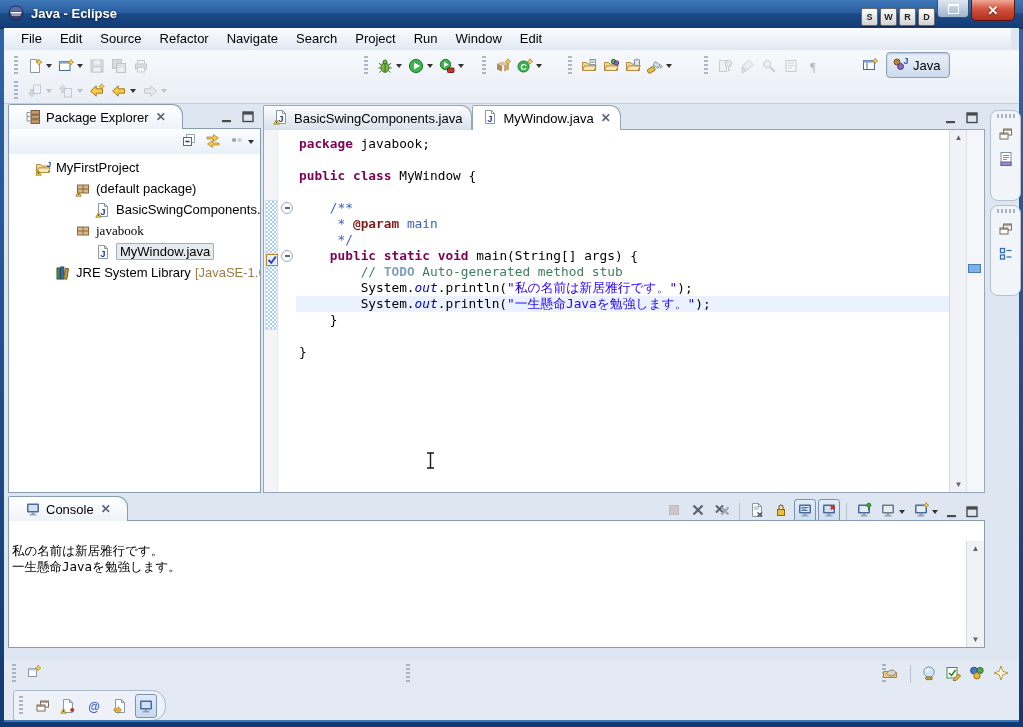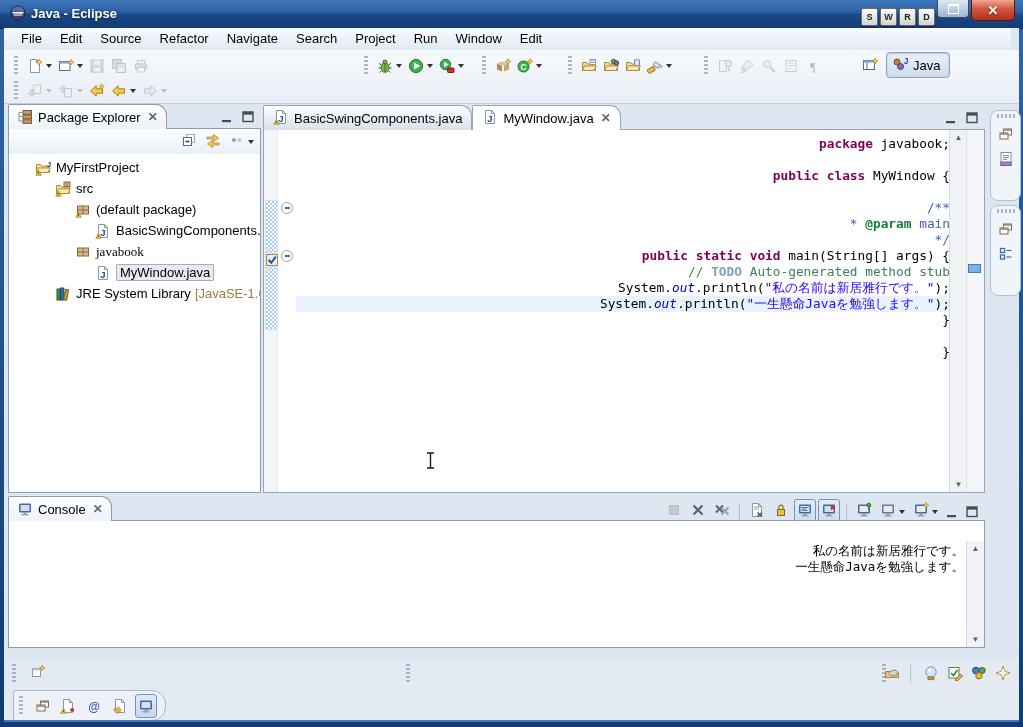--- a/index.html
+++ b/index.html
@@ -1,18 +1,18 @@
 <!DOCTYPE html>
 <html><head>
 <meta charset="utf-8">
 <style>
   html,body{margin:0;padding:0;}
   body{width:1023px;height:727px;position:relative;overflow:hidden;
        font-family:"Liberation Sans",sans-serif;background:#16437f;}
-  #win{position:absolute;inset:0;background:linear-gradient(180deg,#2f66a8,#123a72);text-align:right;}
+  #win{position:absolute;inset:0;background:linear-gradient(180deg,#2f66a8,#123a72);}
   #client{position:absolute;left:4px;right:4px;top:28px;bottom:5px;background:#dde6f1;}
 
   
   #titlebar{position:absolute;left:0;top:0;right:0;height:28px;
     background:linear-gradient(180deg,#3e78b8 0%,#2a5d9f 45%,#1b4a88 50%,#123c74 100%);
     border-bottom:1px solid #0d3262;}
   #app-icon{position:absolute;left:8px;top:5px;width:18px;height:18px;}
   #title-text{position:absolute;left:31px;top:6px;color:#fff;font-size:13px;font-weight:bold;
     text-shadow:0 1px 3px rgba(0,0,0,.6);}
   #cap-btns{position:absolute;right:88px;top:8px;display:flex;gap:2px;}
@@ -48,21 +48,21 @@
     border-top:4px solid #333;margin-left:3px;}
   .dis .dd{border-top-color:#8a94a2;}
   #persp{position:absolute;left:856px;top:1px;display:flex;align-items:center;gap:6px;}
   #persp-java{display:inline-flex;align-items:center;gap:5px;height:24px;padding:0 9px 0 5px;
     border:1px solid #8fa2ba;border-radius:4px;background:linear-gradient(#eaf1f9,#cddcee);
     font-size:13px;box-shadow:inset 0 1px 2px rgba(90,110,140,.35);}
 
   
   .view{position:absolute;}
   .tabrow{position:relative;height:24px;display:flex;align-items:flex-end;}
-  .vtab{display:inline-flex;align-items:center;gap:5px;height:24px;padding:0 8px;
+  .vtab{display:inline-flex;align-items:center;gap:5px;height:24px;padding:0 16px;
     border:1px solid #8a9cb2;border-bottom:none;border-radius:2px 11px 0 0;
     background:linear-gradient(#ffffff,#eef3f9);font-size:13px;position:relative;z-index:2;margin-top:36px;}
   .vtab .icon{width:16px;height:16px;}
   .tclose{color:#5a6878;font-size:12px;font-weight:bold;margin-left:2px;}
   .vbody{position:absolute;left:0;right:0;top:23px;bottom:0;border:1px solid #8a9cb2;background:#fff;}
   .wbtns{display:flex;gap:3px;align-items:center;}
   .wbtn{width:18px;height:16px;display:flex;align-items:center;justify-content:center;}
   .etab{display:inline-flex;align-items:center;gap:5px;height:24px;padding:0 9px;font-size:13px;
     border:1px solid #97a6b8;border-bottom:none;border-radius:2px 11px 0 0;
     background:linear-gradient(#fdfdfe,#d8e1ec);position:relative;z-index:1;}
@@ -90,21 +90,21 @@
     border:1px solid #cfe2f4;}
   #range-badge{position:absolute;left:0px;top:122px;width:14px;height:14px;}
   #fold-col{position:absolute;left:14px;top:0;bottom:0;width:18px;background:#fff;}
   .foldm{position:absolute;left:3px;width:10px;height:10px;border:1px solid #9aa6b4;border-radius:50%;
     background:#fff;display:flex;align-items:center;justify-content:center;}
   .foldm::before{content:"";width:5px;height:1.5px;background:#5a6a7c;display:block;}
   #code-pane{position:absolute;left:32px;right:34px;top:0;bottom:0;overflow:hidden;padding-top:6px;}
   .cl{height:16px;white-space:pre;font:12.8px/16px "DejaVu Sans Mono",monospace;color:#000;padding-left:3px;}
   .cl.current{background:#e9f2fe;}
   .cl .k{color:#7f0055;font-weight:bold;} .cl .s{color:#2a00ff;} .cl .c{color:#3f7f5f;}
-  .cl .d{color:#3f5fbf;} .cl .dt{color:#15803d;font-weight:bold;} .cl .td{color:#7f9fbf;font-weight:bold;}
+  .cl .d{color:#3f5fbf;} .cl .dt{color:#7f1d1d;font-weight:bold;} .cl .td{color:#7f9fbf;font-weight:bold;}
   .cl .sf{color:#0000c0;font-style:italic;} .cl .p{color:#000;}
   .vsb{position:absolute;top:0;bottom:0;width:17px;background:#f0f2f6;border-left:1px solid #d5dae2;}
   #ed-vsb{right:17px;} 
   .sbtn{height:15px;font-size:8px;color:#5a6674;display:flex;align-items:center;justify-content:center;}
   .sbtn.bottom{position:absolute;bottom:0;left:0;right:0;}
   #ov-ruler{position:absolute;right:0;top:0;bottom:0;width:17px;background:#f4f6f9;border-left:1px solid #dde2e8;}
   #ov-mark{position:absolute;right:3px;top:134px;width:11px;height:7px;background:#7fb0e4;border:1px solid #4a7ab8;}
   #ibeam{position:absolute;left:426px;top:452px;width:9px;height:17px;}
 
   
@@ -452,31 +452,20 @@
       <div id="pe-tree">
           <div class="trow" style="padding-left: 26px;">
             <span class="icon"><svg width="16" height="16" viewBox="0 0 16 16" xmlns="http://www.w3.org/2000/svg">
                 <path d="M1.5 12.5v-8h4.2l1.4 1.6h7.4v6.4z" fill="#f2d894" stroke="#b08c3e"></path>
                 <path d="M1.5 12.5l2-4.6h11.8l-2.3 4.6z" fill="#f8e8b8" stroke="#b08c3e"></path>
                 <text x="12" y="6.5" font-size="7.5" font-weight="bold" fill="#1a3a8a" font-family="Liberation Sans,sans-serif">J</text>
                 <path d="M0.8 15.2l2.7-4.6 2.7 4.6z" fill="#ffd73e" stroke="#8a6a10" stroke-width="0.7"></path>
                 <rect x="3.1" y="12.4" width="0.9" height="1.6" fill="#4a3a00"></rect>
               </svg></span>
             <span>MyFirstProject</span>
-          </div>
-          <div class="trow" style="padding-left: 46px;">
-            <span class="icon"><svg width="16" height="16" viewBox="0 0 16 16" xmlns="http://www.w3.org/2000/svg">
-                <path d="M1.5 12.5v-8h4.2l1.4 1.6h7.4v6.4z" fill="#f2d894" stroke="#b08c3e"></path>
-                <path d="M1.5 12.5l2-4.6h11.8l-2.3 4.6z" fill="#f8e8b8" stroke="#b08c3e"></path>
-                <rect x="9" y="1" width="6" height="4.5" fill="#d9b98a" stroke="#8a6a3c"></rect>
-                <line x1="12" y1="1" x2="12" y2="5.5" stroke="#8a6a3c"></line>
-                <path d="M0.8 15.2l2.7-4.6 2.7 4.6z" fill="#ffd73e" stroke="#8a6a10" stroke-width="0.7"></path>
-                <rect x="3.1" y="12.4" width="0.9" height="1.6" fill="#4a3a00"></rect>
-              </svg></span>
-            <span>src</span>
           </div>
           <div class="trow" style="padding-left: 66px;">
             <span class="icon"><svg width="16" height="16" viewBox="0 0 16 16" xmlns="http://www.w3.org/2000/svg">
                 <rect x="2.5" y="4" width="11" height="8" fill="#d9b98a" stroke="#8a6a3c"></rect>
                 <line x1="8" y1="4" x2="8" y2="12" stroke="#8a6a3c"></line>
                 <line x1="2.5" y1="8" x2="13.5" y2="8" stroke="#8a6a3c"></line>
                 <path d="M0.8 15.2l2.7-4.6 2.7 4.6z" fill="#ffd73e" stroke="#8a6a10" stroke-width="0.7"></path>
                 <rect x="3.1" y="12.4" width="0.9" height="1.6" fill="#4a3a00"></rect>
               </svg></span>
             <span>(default package)</span>

